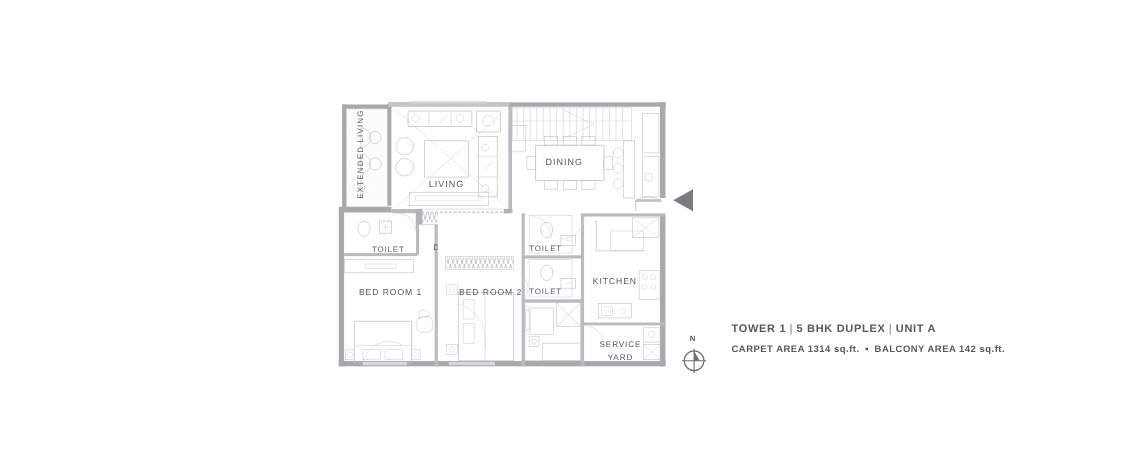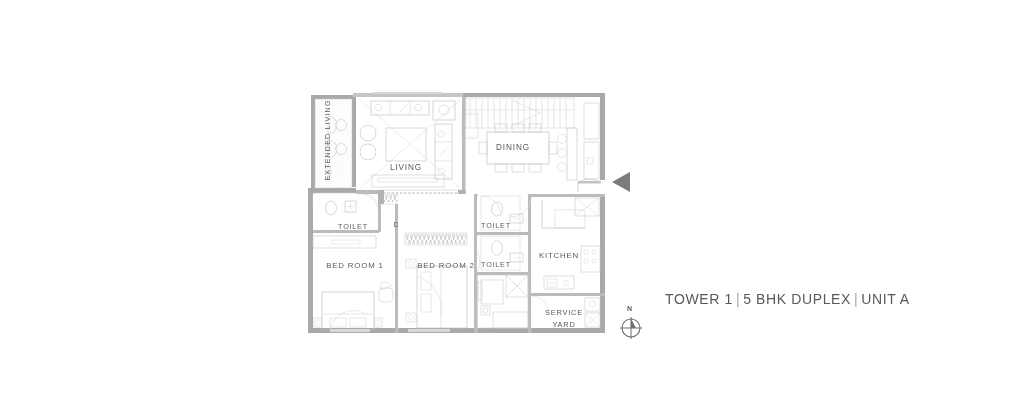--- a/index.html
+++ b/index.html
@@ -12,25 +12,26 @@
   #stage{position:absolute;left:0;top:0;width:1024px;height:413px;}
   svg#plan{position:absolute;left:0;top:0;width:1024px;height:413px;display:block;}
 
   
   .legend{
     position:absolute;
     left:665px;top:292px;
     width:330px;
   }
   .legend .line1{
-    font-size:14px;
+    font-size:10px;
     letter-spacing:.62px;
     color:#58595b;
     white-space:nowrap;
     line-height:15px;
+    font-weight:bold;
   }
   .legend .line1 .sep{color:#a8a9ad;padding:0 3px;}
   .legend .line2{
     font-size:9.4px;
     letter-spacing:.52px;
     color:#6d6e71;
     white-space:nowrap;
     line-height:14px;
     margin-top:3px;
   }
@@ -349,15 +350,18 @@
     <circle cx="14" cy="22" r="9" fill="none" stroke="#6d6e71" stroke-width="1.1"></circle>
     <path d="M14,11 L14,33 M3,22 L25,22" stroke="#6d6e71" stroke-width="1"></path>
     <path d="M14,13 L19,22 L14,22 Z" fill="#6d6e71"></path>
   </svg>
 </div>
 
 <div class="legend">
   <div class="line1">
     <span>TOWER 1</span><span class="sep">|</span><span>5 BHK DUPLEX</span><span class="sep">|</span><span>UNIT A</span>
   </div>
+  <div class="line3">
+    <span>CARPET AREA 1314 sq.ft.</span><span class="dot">▪</span><span>BALCONY AREA 142 sq.ft.</span>
+  </div>
 </div>
 
 </div>
 
 </body></html>

